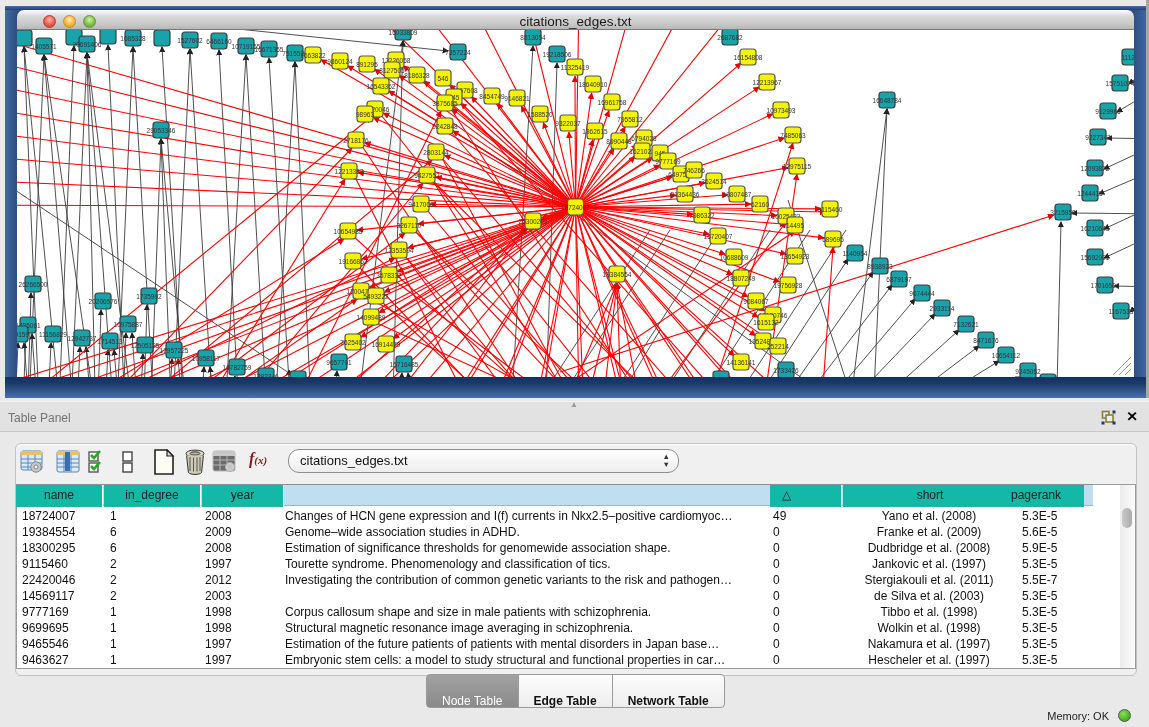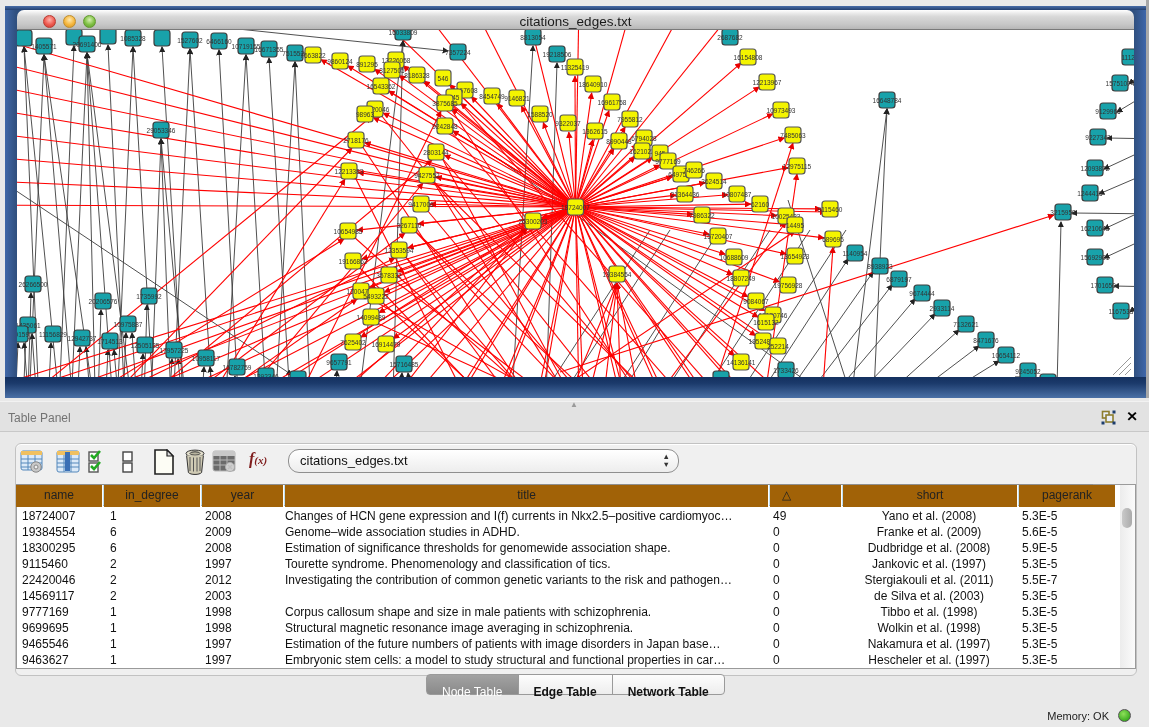--- a/index.html
+++ b/index.html
@@ -35,32 +35,32 @@
   border-radius:11px; font-size:13px; color:#111; line-height:22px;
   padding-left:11px; }
 #combo .sp { position:absolute; right:8px; top:3px; font-size:7.5px; color:#333;
   line-height:8px; text-align:center; }
 #thead { position:absolute; left:16px; top:484px; width:1077px; height:22px;
   background:#bfdff0; border-top:1px solid #8f8f8f; border-bottom:1px solid #9cb8c6; }
 #tablebg { position:absolute; left:16px; top:484px; width:1120px; height:185px;
   background:#fff; border:1px solid #9a9a9a; }
 .hcell { position:absolute; top:0; height:22px; font-size:12px; color:#222;
   text-align:center; line-height:21px; border-right:1px solid #fff;
-  background:#a16207; overflow:hidden; }
+  background:#14b8a6; overflow:hidden; }
 .trow { position:absolute; left:16px; width:1104px; height:16px; font-size:12px;
   color:#111; }
 .trow span { position:absolute; top:1px; white-space:nowrap; overflow:hidden; }
 .c0 { left:6px; } .c1 { left:94px; } .c2 { left:189px; } .c3 { left:269px; width:486px; }
 .c4 { left:757px; } .c5 { left:728px; width:370px; text-align:center; } .c6 { left:1006px; }
 #sbar { position:absolute; left:1120px; top:485px; width:15px; height:183px;
   background:linear-gradient(90deg,#ececec,#fbfbfb); }
 #sbar .thumb { position:absolute; left:2px; top:23px; width:10px; height:20px;
   background:linear-gradient(90deg,#c9c9c9,#ababab); border-radius:5px; }
 #tabs { position:absolute; left:427px; top:674px; height:21px; font-size:12px; }
-#tabs span { float:left; height:21px; line-height:20px; padding:7px 15px;
+#tabs span { float:left; height:21px; line-height:20px; padding:16px 15px;
   border:1px solid #9a9a9a; background:linear-gradient(#fdfdfd,#ededed); color:#111;
   font-weight:bold; margin-left:-1px; }
 #tabs .sel { background:linear-gradient(#a2a2a2,#8a8a8a); color:#fff; font-weight:normal;
   border-radius:4px 0 0 4px; }
 #tabs .last { border-radius:0 4px 4px 0; }
 #mem { position:absolute; right:40px; top:710px; font-size:11px; color:#222; }
 #memdot { position:absolute; right:18px; top:709px; width:13px; height:13px;
   border-radius:50%; background:radial-gradient(circle at 40% 35%,#8ee05a,#3fae22 70%,#2f8d18);
   border:1px solid #555; }
 #caret { position:absolute; left:570px; top:400px; color:#9a9a9a; font-size:8px; }
@@ -665,24 +665,23 @@
   <circle cx="18" cy="18" r="4.5" fill="#b5b5b5" stroke="#777"></circle>
   <path d="M16 16l4 4M20 16l-4 4" stroke="#999" stroke-width="1.4"></path>
 </svg>
 <div class="icon" style="left:249px;top:450px;font-size:16px;font-style:italic;font-weight:bold;color:#7f1d1d;font-family:'Liberation Serif',serif">f<span style="font-size:11px">(x)</span></div>
 <div id="combo">citations_edges.txt<div class="sp">▲<br>▼</div></div>
 <div id="tablebg"></div>
 <div id="thead">
   <span class="hcell" style="left:0; width:87px">name</span>
   <span class="hcell" style="left:88px; width:97px">in_degree</span>
   <span class="hcell" style="left:186px; width:82px">year</span>
-  <span class="hcell" style="left:269px; width:484px">title</span>
   <span class="hcell" style="left:754px; width:72px; text-align:left; padding-left:12px">△ out_de…</span>
   <span class="hcell" style="left:827px; width:175px">short</span>
-  <span class="hcell" style="left:1003px; width:96px; border-right:none">pagerank</span>
+  <span class="hcell" style="left:972px; width:96px; border-right:none">pagerank</span>
 </div>
 <div class="trow" style="top:508px">
     <span class="c0">18724007</span>
     <span class="c1">1</span>
     <span class="c2">2008</span>
     <span class="c3">Changes of HCN gene expression and I(f) currents in Nkx2.5–positive cardiomyoc…</span>
     <span class="c4">49</span>
     <span class="c5">Yano et al. (2008)</span>
     <span class="c6">5.3E-5</span>
   </div>
@@ -745,21 +744,21 @@
     <span class="c2">1998</span>
     <span class="c3">Structural magnetic resonance image averaging in schizophrenia.</span>
     <span class="c4">0</span>
     <span class="c5">Wolkin et al. (1998)</span>
     <span class="c6">5.3E-5</span>
   </div>
 <div class="trow" style="top:636px">
     <span class="c0">9465546</span>
     <span class="c1">1</span>
     <span class="c2">1997</span>
-    <span class="c3">Estimation of the future numbers of patients with image disorders in Japan base…</span>
+    <span class="c3">Estimation of the future patients of patients with mental disorders in Japan base…</span>
     <span class="c4">0</span>
     <span class="c5">Nakamura et al. (1997)</span>
     <span class="c6">5.3E-5</span>
   </div>
 <div class="trow" style="top:652px">
     <span class="c0">9463627</span>
     <span class="c1">1</span>
     <span class="c2">1997</span>
     <span class="c3">Embryonic stem cells: a model to study structural and functional properties in car…</span>
     <span class="c4">0</span>

